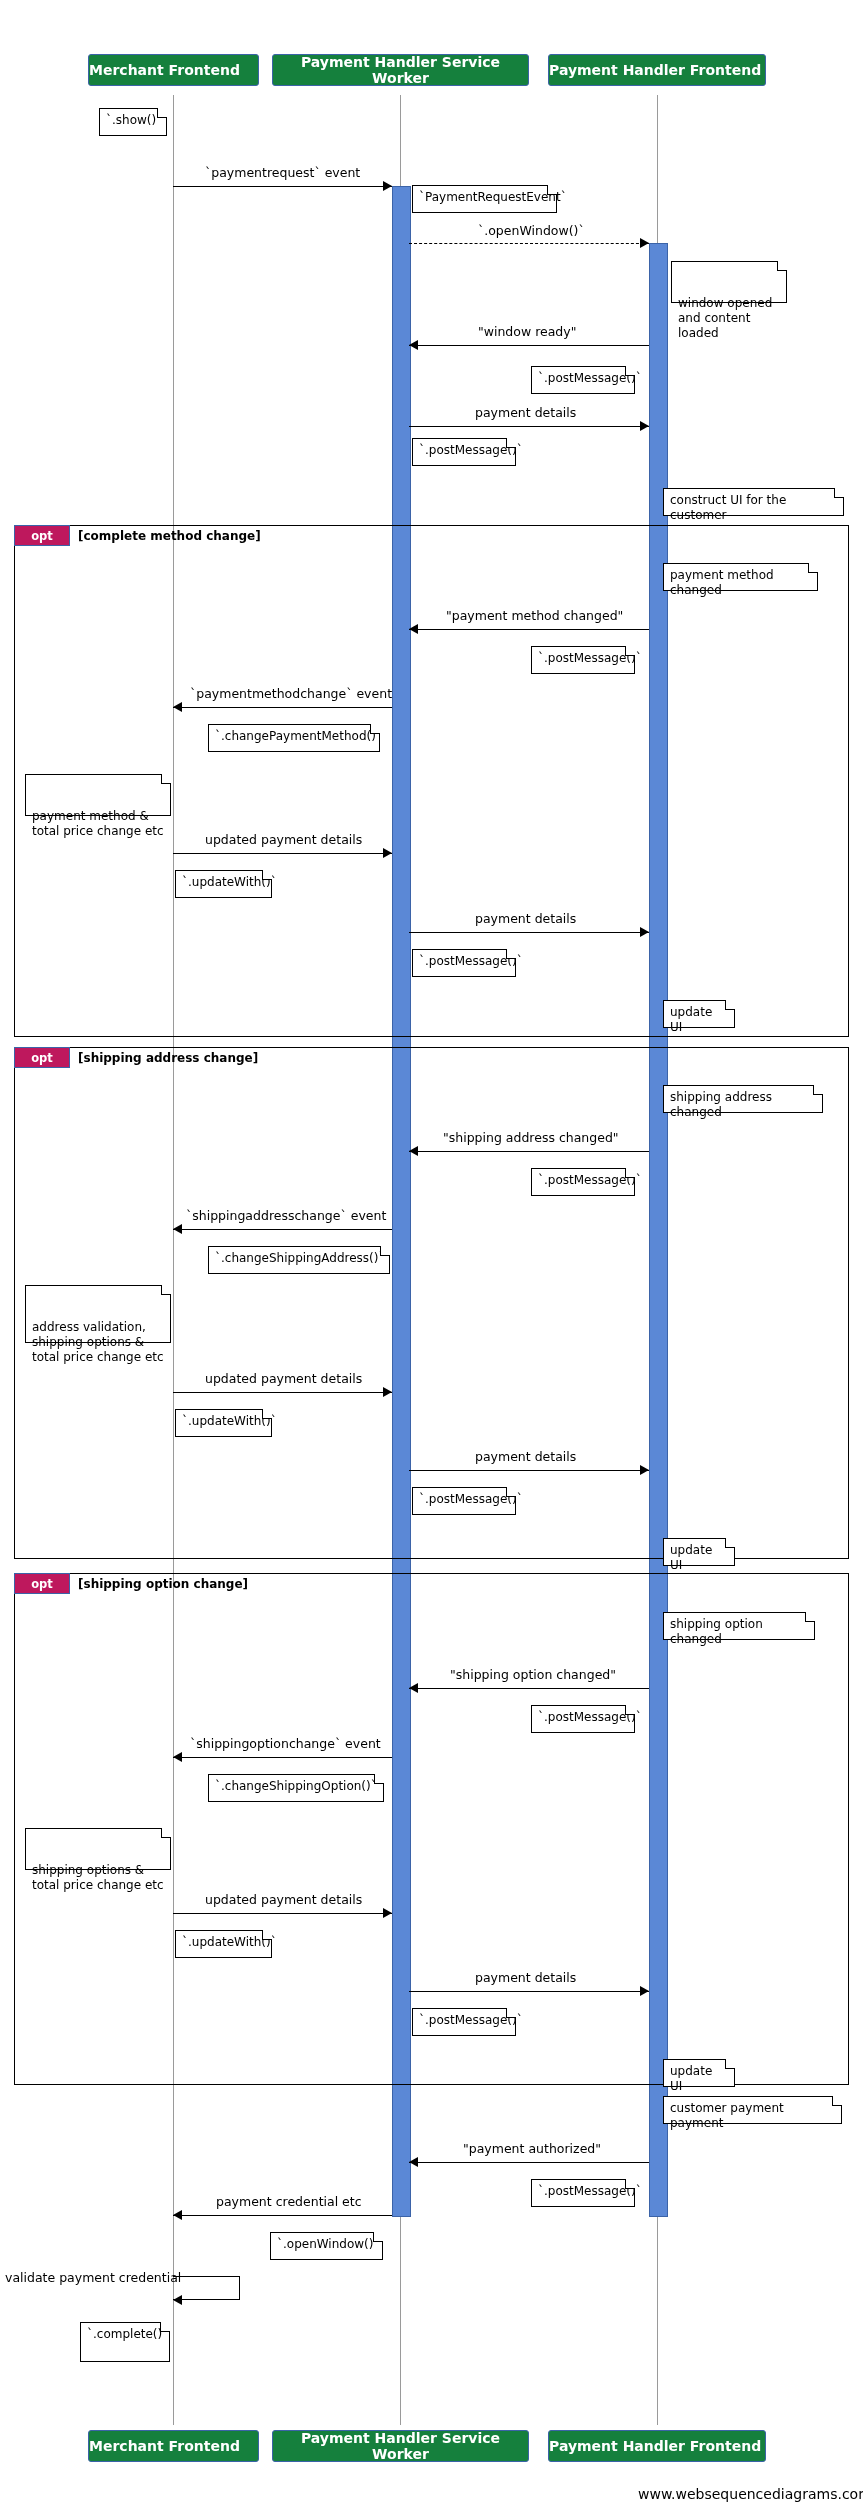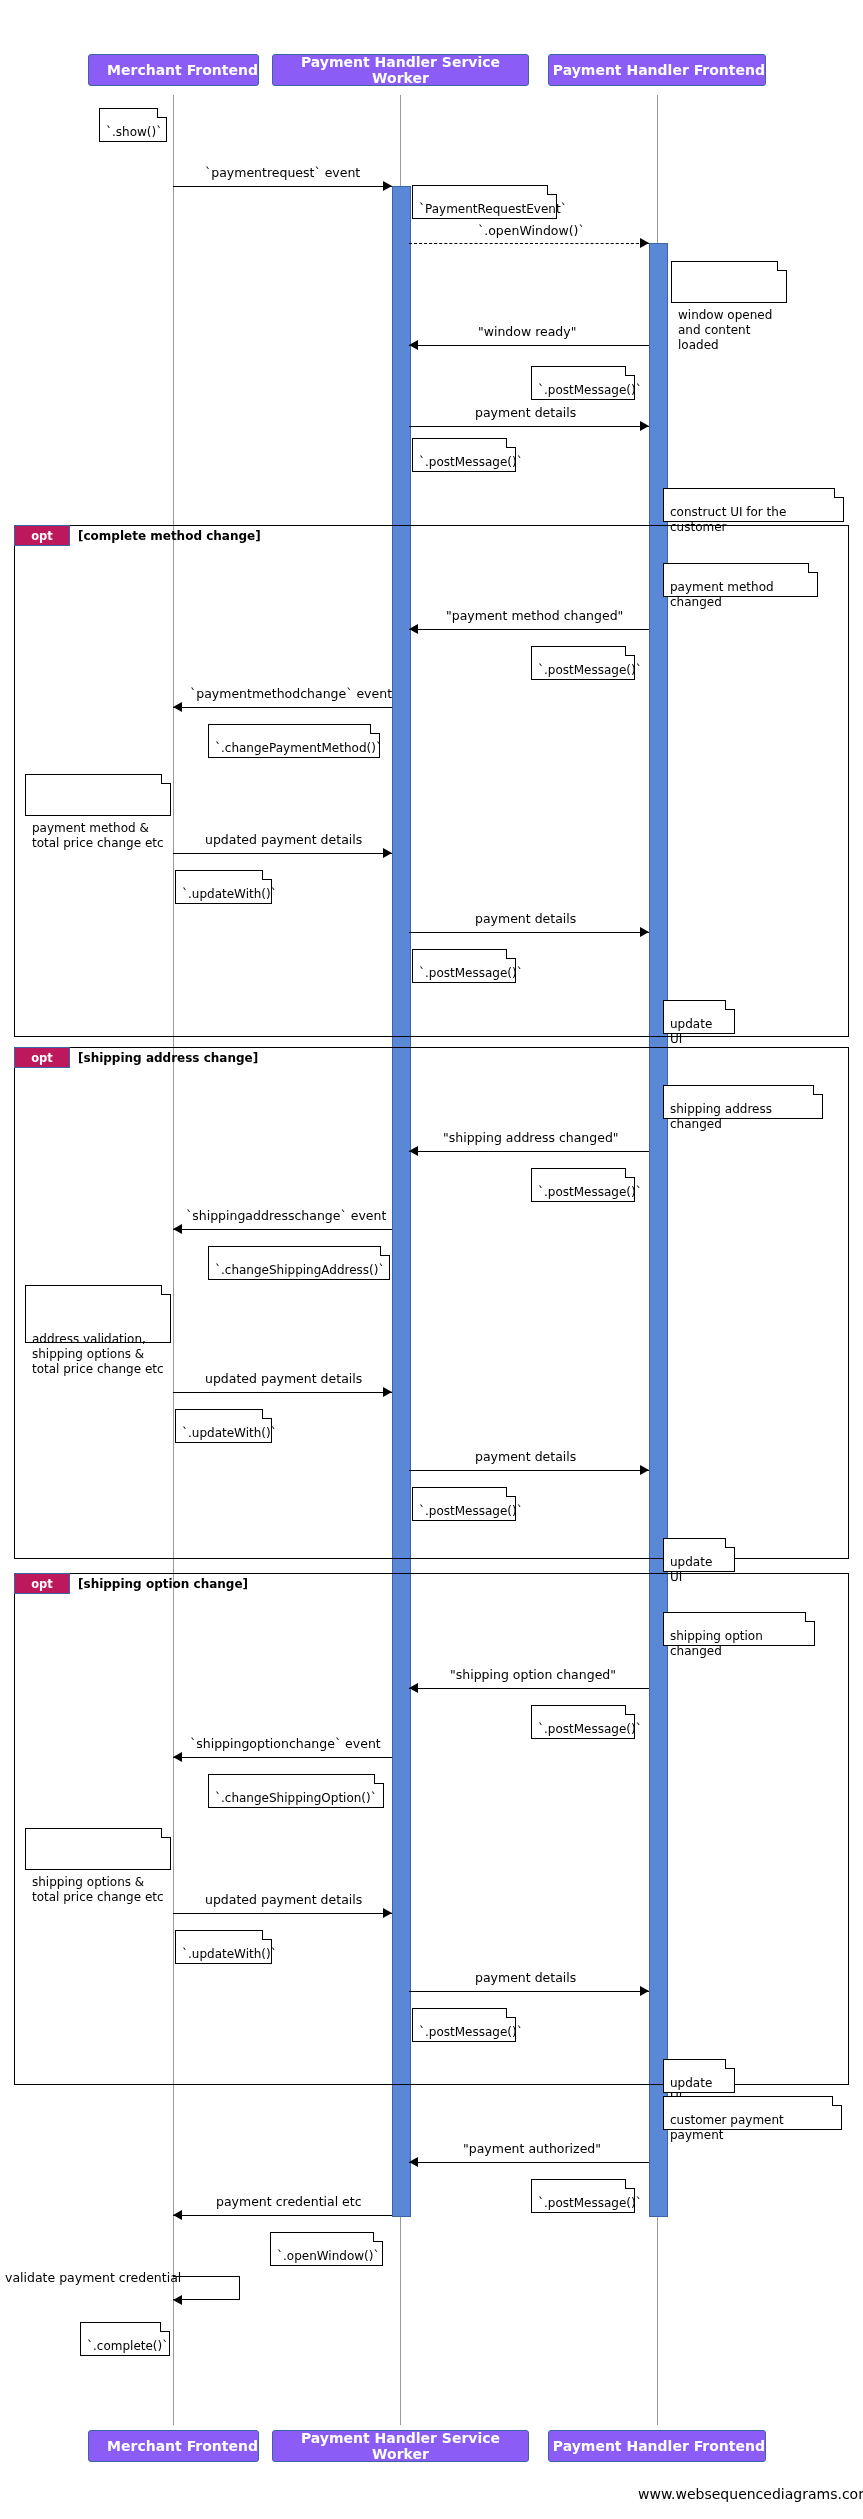--- a/index.html
+++ b/index.html
@@ -3,40 +3,40 @@
 <meta charset="utf-8">
 <style>
   html,body{margin:0;padding:0;background:#ffffff;}
   body{font-family:"DejaVu Sans","Liberation Sans",sans-serif;}
   #page{position:relative;width:863px;height:2519px;background:#fff;overflow:hidden;}
 
   .title{position:absolute;left:0;top:10px;width:863px;text-align:center;
          font-size:15px;font-weight:bold;color:#000;}
 
   
-  .actor{position:absolute;background:#8b5cf6;border:1px solid #3b63a8;
+  .actor{position:absolute;background:#15803d;border:1px solid #3b63a8;
          color:#ffffff;font-size:14px;font-weight:bold;text-align:center;
-         border-radius:3px;display:flex;align-items:center;justify-content:flex-end;
+         border-radius:3px;display:flex;align-items:center;justify-content:flex-start;
          box-sizing:border-box;}
   
   .lifeline{position:absolute;width:1px;background:#9a9a9a;}
   .activation{position:absolute;background:#5b88d6;border:1px solid #3b63a8;}
 
   
   .msg{position:absolute;height:1px;background:#000;}
   .msg.dashed{height:0;border-top:1px dashed #000;background:none;}
   .arrowR{position:absolute;width:0;height:0;border-top:5px solid transparent;
           border-bottom:5px solid transparent;border-left:9px solid #000;}
   .arrowL{position:absolute;width:0;height:0;border-top:5px solid transparent;
           border-bottom:5px solid transparent;border-right:9px solid #000;}
   .msglabel{position:absolute;font-size:12.5px;color:#000;white-space:nowrap;}
 
   
   .note{position:absolute;background:#ffffff;border:1px solid #000;
-        font-size:12px;color:#000;padding:16px 6px;box-sizing:border-box;
+        font-size:12px;color:#000;padding:4px 6px;box-sizing:border-box;
         line-height:1.25;}
   .note:after{content:"";position:absolute;right:-1px;top:-1px;
         width:9px;height:9px;background:#fff;
         border-left:1px solid #000;border-bottom:1px solid #000;
         transform:none;}
   .note .fold{position:absolute;right:-1px;top:-1px;width:0;height:0;
         border-left:9px solid #fff;border-top:9px solid #fff;}
 
   
   .frame{position:absolute;border:1px solid #000;box-sizing:border-box;background:transparent;}
@@ -331,20 +331,20 @@
 
   <div class="note" style="left:270px;top:2232px;width:113px;height:28px;">
     <span class="fold"></span>
     <span>`.openWindow()`</span>
   </div>
 
   <div class="selfmsg" style="left:173px;top:2276px;width:67px;height:24px;"></div>
   <div class="arrowL" style="left:173px;top:2295px;"></div>
   <div class="msglabel" style="left:5px;top:2270px;">validate payment credential</div>
 
-  <div class="note" style="left:80px;top:2322px;width:90px;height:32px;">
+  <div class="note" style="left:80px;top:2322px;width:90px;height:40px;">
     <span class="fold"></span>
     <span>`.complete()`</span>
   </div>
 
   <div class="credit" style="left:638px;top:2486px;">www.websequencediagrams.com</div>
 
 </div>
 
 </body></html>

